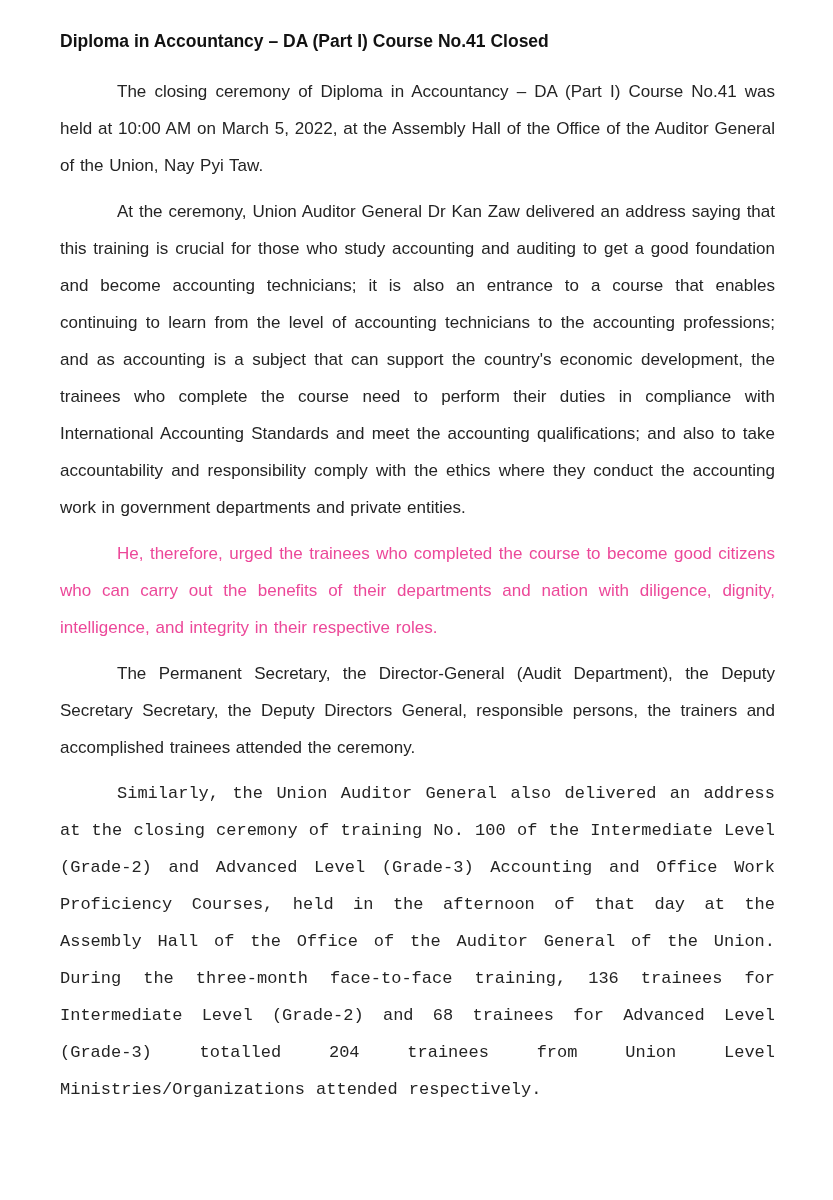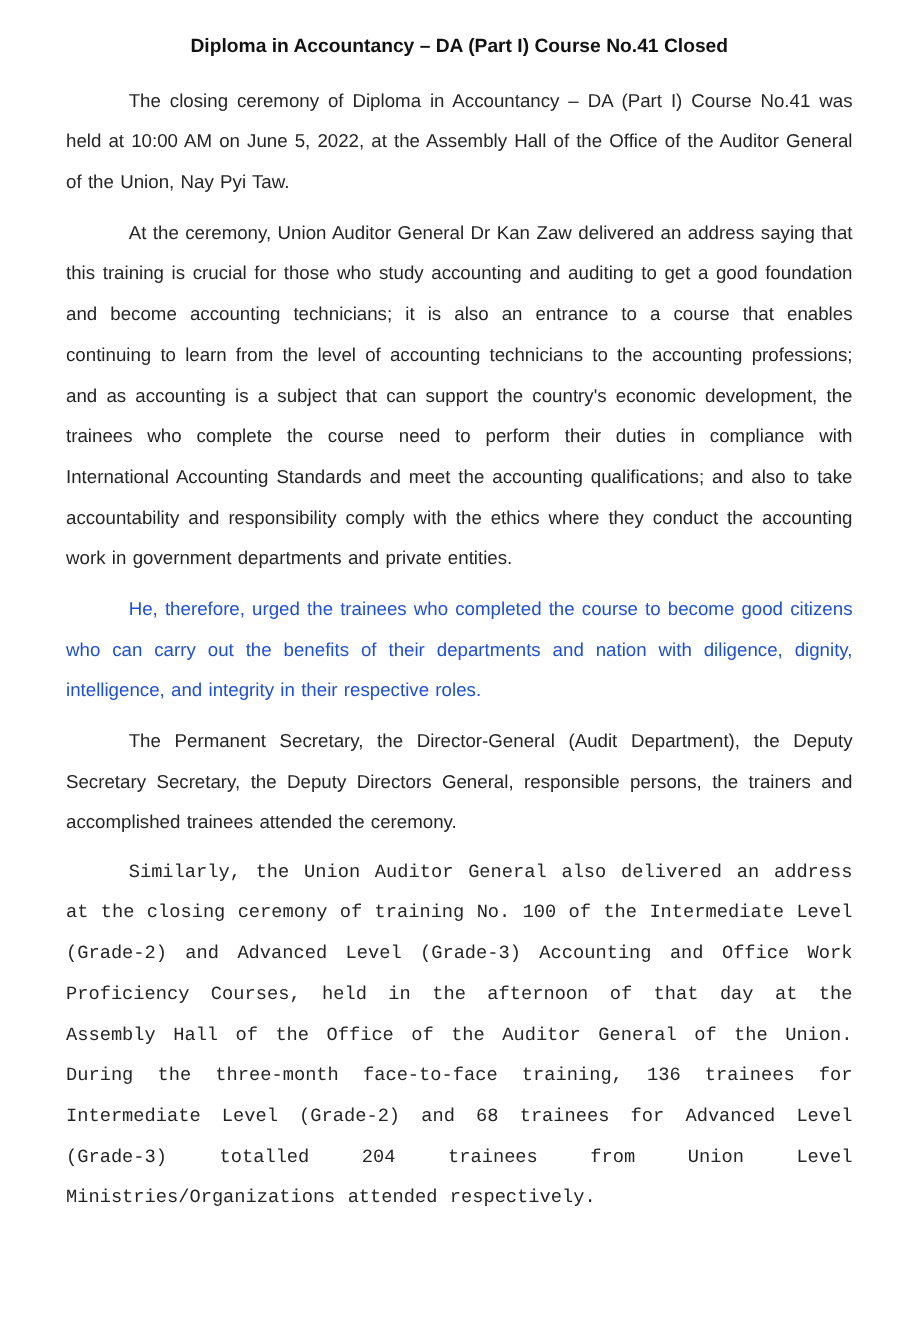--- a/index.html
+++ b/index.html
@@ -17,21 +17,21 @@
       width: 833px;
       min-height: 1200px;
       background: #ffffff;
       padding: 30px 58px 40px 60px;
       font-family: "Liberation Sans", sans-serif;
     }
     .doc-title {
       font-size: 17.5px;
       font-weight: 700;
       line-height: 22px;
-      text-align: center;
+      text-align: left;
       color: #121212;
       margin: 0 0 21px 0;
     }
     .body-para {
       font-size: 17px;
       line-height: 37px;
       text-align: justify;
       text-justify: inter-word;
       text-indent: 57px;
       color: #242424;
@@ -42,23 +42,23 @@
       margin-bottom: 0;
       font-family: Liberation Mono, monospace;
     }
   </style>
 </head>
 <body style="background: rgb(255, 255, 255);">
 
 <div class="page">
   <h1 class="doc-title">Diploma in Accountancy – DA (Part I) Course No.41 Closed</h1>
 
-  <p class="body-para" style="color: rgb(36, 36, 36);">The closing ceremony of Diploma in Accountancy – DA (Part I) Course No.41 was held at 10:00 AM on June 5, 2022, at the Assembly Hall of the Office of the Auditor General of the Union, Nay Pyi Taw.</p>
+  <p class="body-para" style="color: rgb(36, 36, 36);">The closing ceremony of Diploma in Accountancy – DA (Part I) Course No.41 was held at 10:00 AM on March 5, 2022, at the Assembly Hall of the Office of the Auditor General of the Union, Nay Pyi Taw.</p>
 
   <p class="body-para" style="color: rgb(36, 36, 36);">At the ceremony, Union Auditor General Dr Kan Zaw delivered an address saying that this training is crucial for those who study accounting and auditing to get a good foundation and become accounting technicians; it is also an entrance to a course that enables continuing to learn from the level of accounting technicians to the accounting professions; and as accounting is a subject that can support the country's economic development, the trainees who complete the course need to perform their duties in compliance with International Accounting Standards and meet the accounting qualifications; and also to take accountability and responsibility comply with the ethics where they conduct the accounting work in government departments and private entities.</p>
 
-  <p class="body-para" style="color: #1d4ed8;">He, therefore, urged the trainees who completed the course to become good citizens who can carry out the benefits of their departments and nation with diligence, dignity, intelligence, and integrity in their respective roles.</p>
+  <p class="body-para" style="color: #ec4899;">He, therefore, urged the trainees who completed the course to become good citizens who can carry out the benefits of their departments and nation with diligence, dignity, intelligence, and integrity in their respective roles.</p>
 
 
   <p class="body-para" style="color: rgb(36, 36, 36);">The Permanent Secretary, the Director-General (Audit Department), the Deputy Secretary Secretary, the Deputy Directors General, responsible persons, the trainers and accomplished trainees attended the ceremony.</p>
 
   <p class="body-para" style="color: rgb(36, 36, 36);">Similarly, the Union Auditor General also delivered an address at the closing ceremony of training No. 100 of the Intermediate Level (Grade-2) and Advanced Level (Grade-3) Accounting and Office Work Proficiency Courses, held in the afternoon of that day at the Assembly Hall of the Office of the Auditor General of the Union. During the three-month face-to-face training, 136 trainees for Intermediate Level (Grade-2) and 68 trainees for Advanced Level (Grade-3) totalled 204 trainees from Union Level Ministries/Organizations attended respectively.</p>
 </div>
 
 </body></html>

